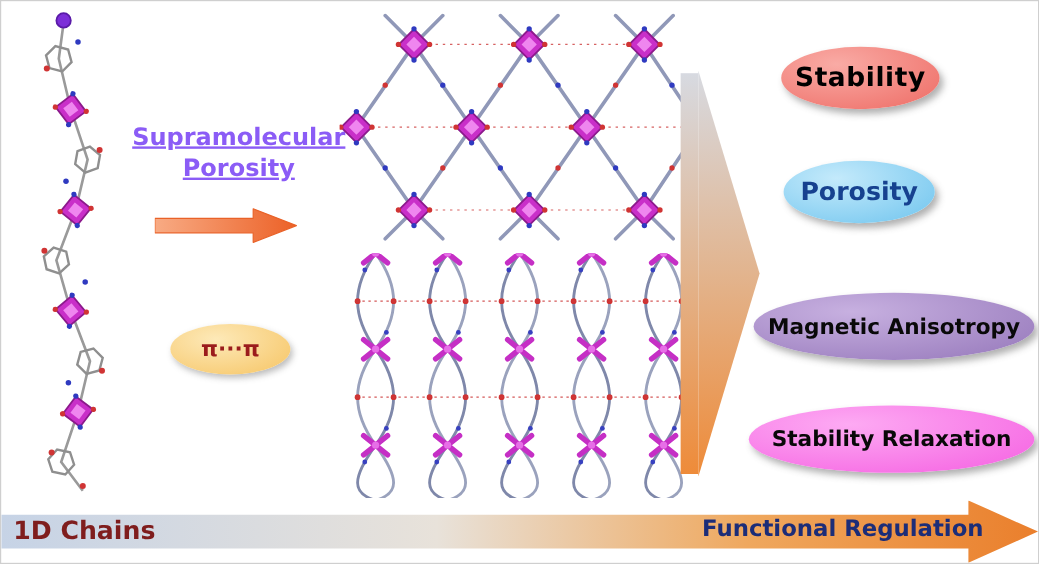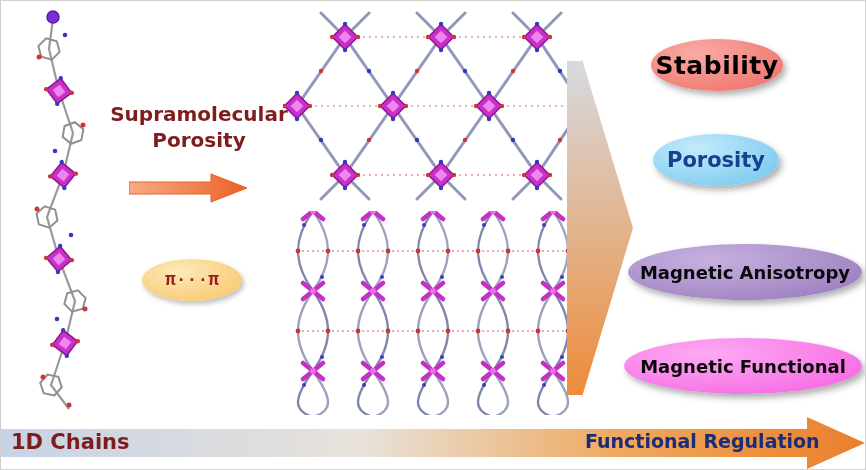--- a/index.html
+++ b/index.html
@@ -9,39 +9,39 @@
     overflow:hidden;box-sizing:border-box;border:1px solid #cfcfcf;
   }
   .abs{position:absolute;}
   .bubble{
     position:absolute;display:flex;align-items:center;justify-content:center;
     border-radius:50%;font-weight:bold;text-align:center;
     box-shadow:3px 4px 6px rgba(80,80,80,.45);
   }
   .stability{left:650px;top:38px;width:132px;height:52px;
     background:radial-gradient(ellipse at 35% 28%, #f9aba5, #ee6b64);
-    font-size:25px;color:#000;letter-spacing:.5px;justify-content:center;}
+    font-size:22px;color:#000;letter-spacing:.5px;justify-content:center;}
   .porosity{left:652px;top:133px;width:126px;height:52px;
     background:radial-gradient(ellipse at 35% 28%, #c4eafb, #6fc4ee);
     font-size:21px;color:#16418f;}
   .anisotropy{left:627px;top:243px;width:234px;height:56px;
     background:radial-gradient(ellipse at 35% 28%, #c7b0e0, #9577ba);
     font-size:18px;color:#090909;}
   .relaxation{left:623px;top:337px;width:238px;height:56px;
     background:radial-gradient(ellipse at 35% 28%, #fdaaf3, #f55fe1);
     font-size:18px;color:#090909;}
   .interaction{
     background:radial-gradient(ellipse at 38% 30%, #fde9b8, #f6c463);
     color:#9b1c1c;box-shadow:2px 3px 5px rgba(90,90,90,.4);
   }
   .hbond{left:139px;top:221px;width:114px;height:44px;font-size:18px;}
-  .pipi{left:141px;top:258px;width:100px;height:42px;font-size:18px;font-family:Liberation Mono, monospace;}
+  .pipi{left:141px;top:269px;width:100px;height:42px;font-size:18px;}
   .assembly-label{
     position:absolute;left:103px;top:100px;width:190px;text-align:center;
-    font-size:20px;font-weight:bold;color:#7f1d1d;line-height:1.3;
+    font-size:20px;font-weight:bold;color:#8b5cf6;line-height:1.3;text-decoration:underline;
   }
   .axis-label{position:absolute;top:429px;font-weight:bold;white-space:nowrap;}
   .axis-left{left:10px;font-size:21px;color:#7f1d1d;}
   .axis-center{left:253px;font-size:21px;color:#7a1d1d;}
   .axis-right{left:584px;font-size:19px;color:#1c2d78;}
 </style>
 </head>
 <body>
 
 <div id="figure">
@@ -178,21 +178,21 @@
   <div class="bubble stability">
     <span>Stability</span>
   </div>
   <div class="bubble porosity">
     <span>Porosity</span>
   </div>
   <div class="bubble anisotropy">
     <span>Magnetic Anisotropy</span>
   </div>
   <div class="bubble relaxation">
-    <span>Magnetic Functional</span>
+    <span>Stability Relaxation</span>
   </div>
 
   <svg class="abs" style="left:0;top:416px" width="866" height="54" viewBox="0 0 866 54">
     <polygon points="0,12 806,12 806,0 864,26 806,52 806,40 0,40" fill="url(#gradBar)"></polygon>
   </svg>
 
   <span class="axis-label axis-left">1D Chains</span>
   <span class="axis-label axis-right">Functional Regulation</span>
 
 </div>

